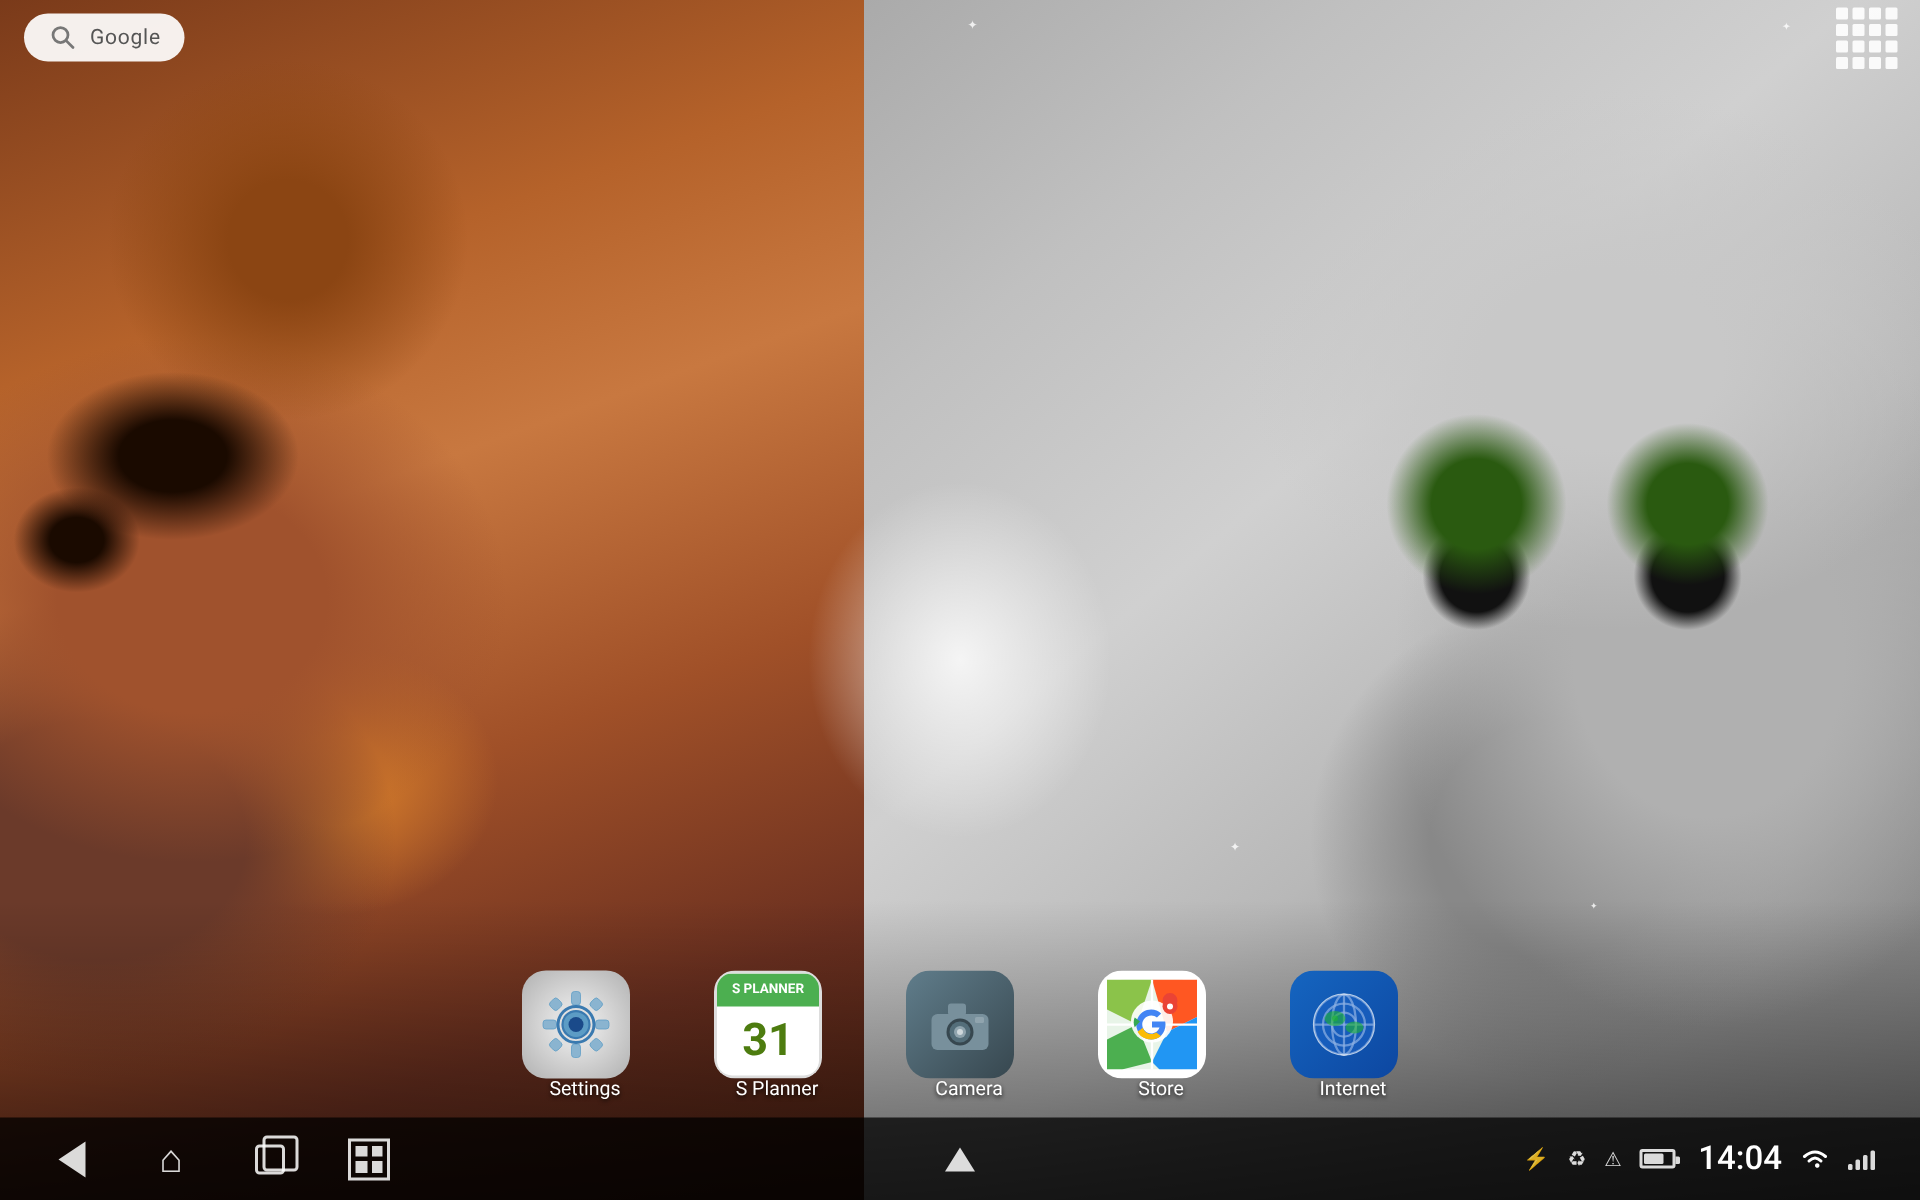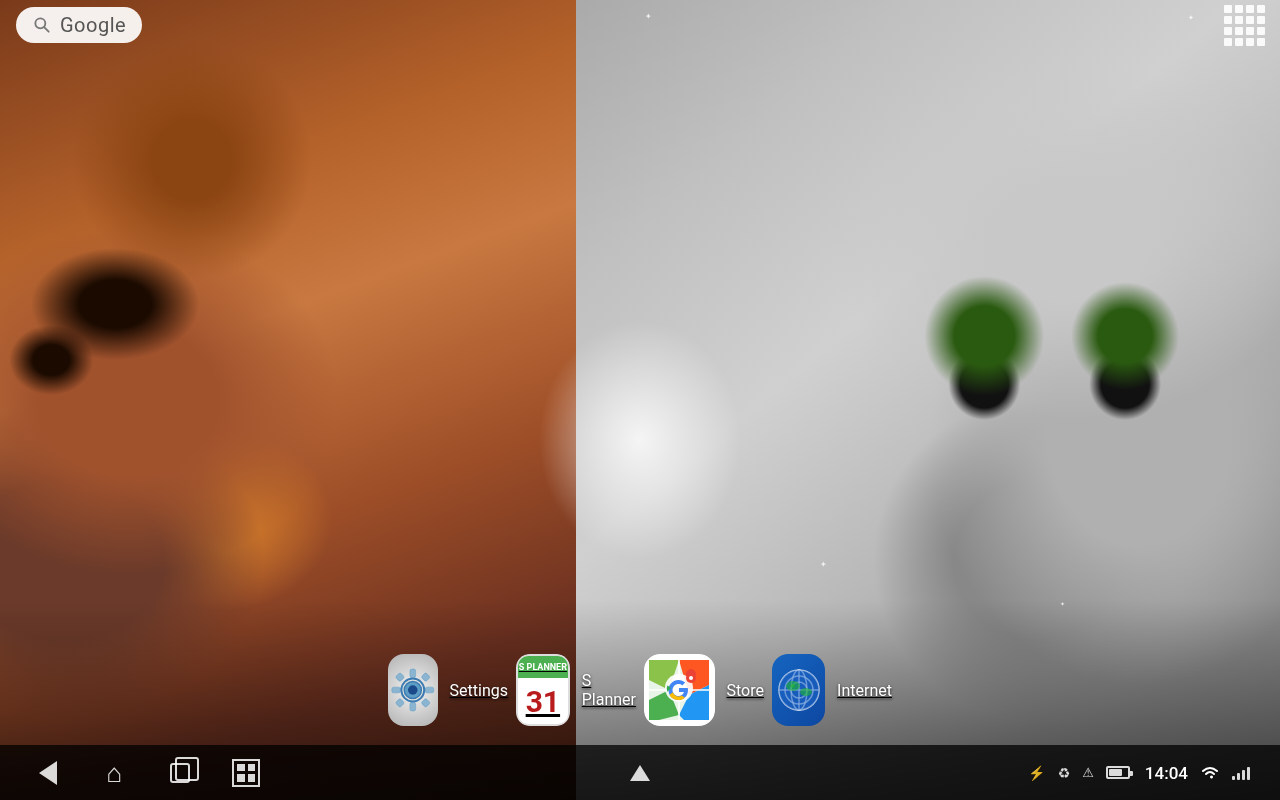--- a/index.html
+++ b/index.html
@@ -101,21 +101,21 @@
       gap: 8px;
       cursor: pointer;
     }
 
     #google-search .search-icon-svg {
       width: 20px;
       height: 20px;
     }
 
     #google-search .google-text {
-      font-size: 20px;
+      font-size: 14px;
       font-weight: 400;
       color: #555;
       letter-spacing: 0.5px;
     }
 
     #apps-grid-btn {
       width: 40px;
       height: 40px;
       display: flex;
       align-items: center;
@@ -146,43 +146,42 @@
       height: 110px;
       display: flex;
       align-items: center;
       justify-content: center;
       gap: 0px;
       z-index: 10;
     }
 
     .app-icon {
       display: flex;
-      flex-direction: row;
+      flex-direction: column;
       align-items: center;
       justify-content: flex-end;
       width: 128px;
       gap: 0;
       cursor: pointer;
       padding: 8px 4px;
-      text-decoration: underline;
     }
 
     .app-icon-img {
       width: 72px;
       height: 72px;
       border-radius: 14px;
       display: flex;
       align-items: center;
       justify-content: center;
       position: relative;
       overflow: hidden;
     }
 
     .app-label {
-      font-size: 16px;
+      font-size: 13px;
       color: #fff;
       text-align: left;
       text-shadow: 0 1px 3px rgba(0,0,0,0.8);
       font-weight: 400;
       margin-left: 12px;
     }
 
     
     .settings-icon {
       width: 72px;
@@ -222,21 +221,21 @@
       font-weight: bold;
       text-transform: uppercase;
     }
     .splanner-date {
       flex: 1;
       display: flex;
       align-items: center;
       justify-content: center;
       font-size: 30px;
       font-weight: bold;
-      color: #b91c1c;
+      color: #4d7c0f;
     }
 
     
     .camera-icon-bg {
       width: 72px;
       height: 72px;
       background: linear-gradient(135deg, #607D8B 0%, #37474F 100%);
       border-radius: 16px;
       display: flex;
       align-items: center;
@@ -407,21 +406,21 @@
     
     .up-arrow {
       width: 0;
       height: 0;
       border-left: 10px solid transparent;
       border-right: 10px solid transparent;
       border-bottom: 16px solid rgba(255,255,255,0.85);
     }
 
     .status-time {
-      font-size: 17px;
+      font-size: 22px;
       font-weight: 500;
       color: #fff;
     }
 
     .status-icon-small {
       color: rgba(255,255,255,0.85);
       font-size: 14px;
     }
 
     
@@ -552,20 +551,36 @@
   <div class="app-icon">
     <div class="app-icon-img">
       <div class="splanner-icon">
         <div class="splanner-top">S Planner</div>
         <div class="splanner-date">31</div>
       </div>
     </div>
     <span class="app-label">S Planner</span>
   </div>
 
+  <div class="app-icon">
+    <div class="app-icon-img">
+      <div class="camera-icon-bg">
+        <svg width="46" height="40" viewBox="0 0 46 40">
+          <rect x="4" y="13" width="38" height="24" rx="4" fill="#78909C"></rect>
+          <circle cx="23" cy="25" r="9" fill="#37474F"></circle>
+          <circle cx="23" cy="25" r="7" fill="#546E7A"></circle>
+          <circle cx="23" cy="25" r="4" fill="#90A4AE"></circle>
+          <circle cx="23" cy="25" r="2" fill="#CFD8DC"></circle>
+          <rect x="15" y="6" width="12" height="8" rx="2" fill="#78909C"></rect>
+          <rect x="33" y="15" width="6" height="4" rx="1" fill="#90A4AE"></rect>
+        </svg>
+      </div>
+    </div>
+    <span class="app-label">Camera</span>
+  </div>
 
 
   <div class="app-icon">
     <div class="app-icon-img">
       <div class="maps-icon-bg">
         <svg width="60" height="60" viewBox="0 0 60 60">
 
           <rect width="60" height="60" rx="12" fill="#e8f4e8"></rect>
           <polygon points="0,0 30,0 20,30 0,20" fill="#8BC34A"></polygon>
           <polygon points="30,0 60,0 60,25 40,35" fill="#FF5722"></polygon>

